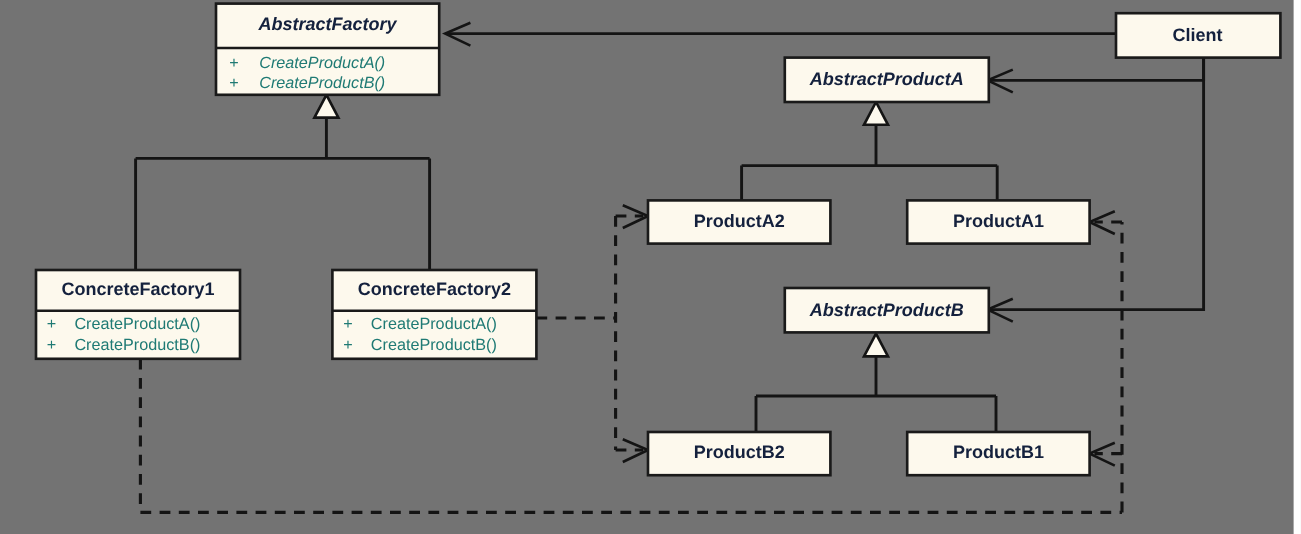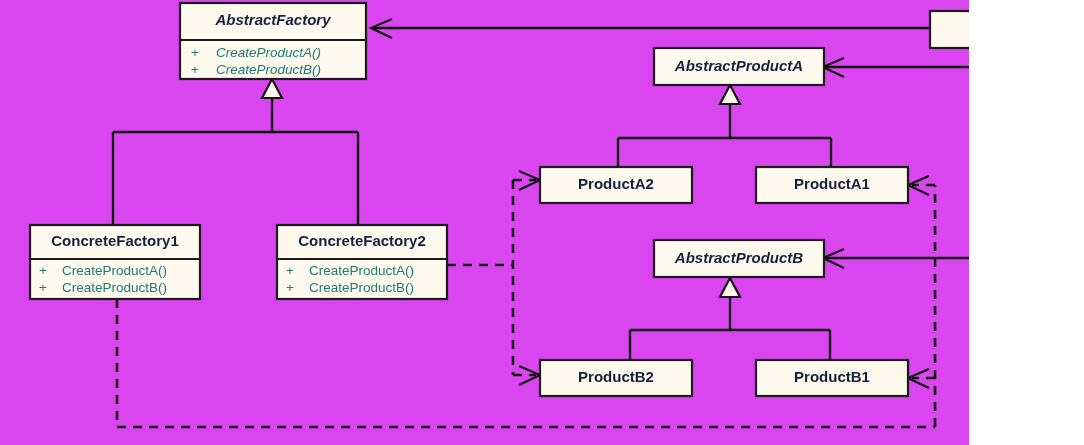--- a/index.html
+++ b/index.html
@@ -2,23 +2,23 @@
 <html><head>
 <meta charset="utf-8">
 <style>
   html, body {
     margin: 0;
     padding: 0;
     background: #ffffff;
   }
   #diagram-root {
     position: relative;
-    width: 969px;
+    width: 1078px;
     height: 445px;
-    background: #d946ef;
+    background: #737373;
     font-family: "Liberation Sans", sans-serif;
     overflow: hidden;
   }
   svg#uml-canvas {
     position: absolute;
     left: 0;
     top: 0;
     width: 1084px;
     height: 445px;
     display: block;

